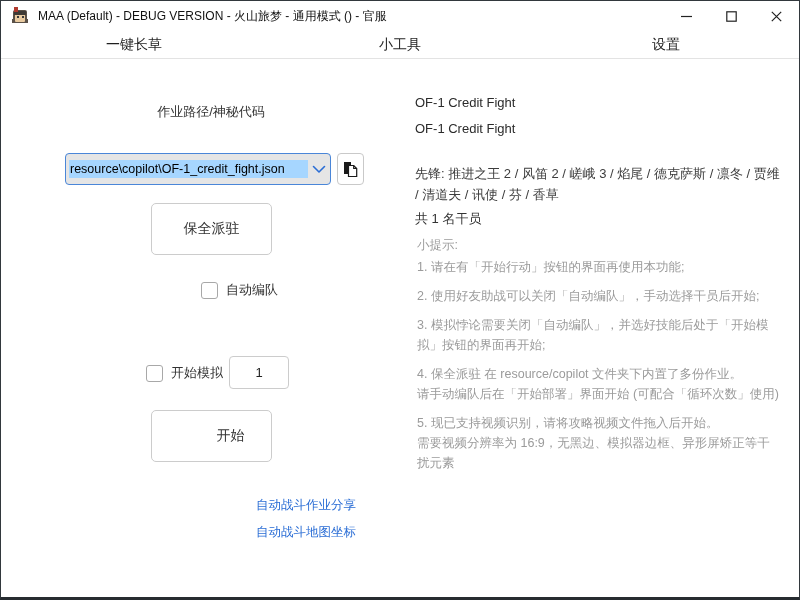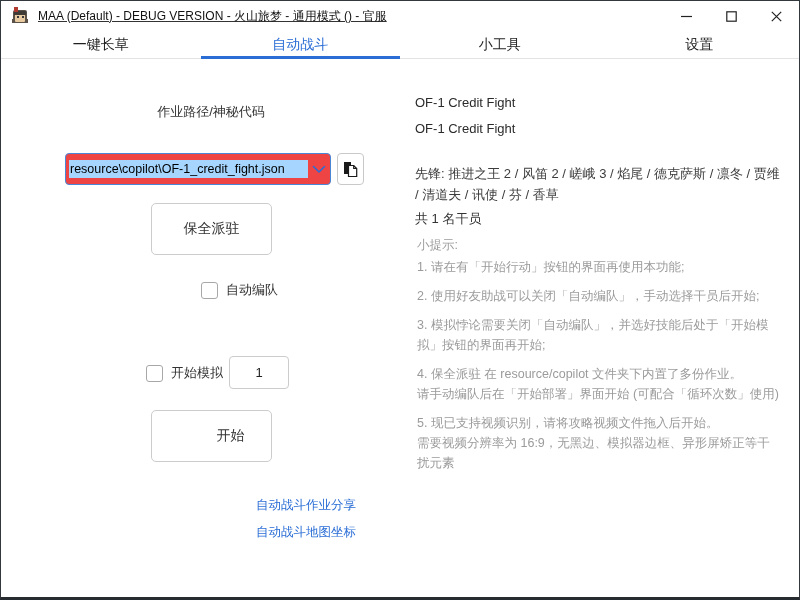--- a/index.html
+++ b/index.html
@@ -4,36 +4,36 @@
 <style>
   html,body{margin:0;padding:0;background:#f0f0f0;}
   *{box-sizing:border-box;}
   .window{
     position:relative;width:800px;height:600px;background:#ffffff;
     border:1px solid #32383d;border-bottom:3px solid #272c30;
     font-family:"Liberation Sans","DejaVu Sans",sans-serif;
     overflow:hidden;color:#333;
   }
   
-  .titlebar{position:absolute;left:0;top:0;width:100%;height:30px;display:flex;align-items:center;text-decoration:underline;}
+  .titlebar{position:absolute;left:0;top:0;width:100%;height:30px;display:flex;align-items:center;}
   .app-icon{width:20px;height:20px;margin-left:9px;flex:0 0 auto;}
   .title-text{margin-left:8px;font-size:12px;color:#111;white-space:nowrap;}
   .win-controls{position:absolute;right:0;top:0;height:30px;display:flex;}
   .win-btn{width:45px;height:30px;display:flex;align-items:center;justify-content:center;cursor:default;}
   
   .tabbar{position:absolute;left:0;top:30px;width:100%;height:28px;display:flex;border-bottom:1px solid #e3e3e3;}
   .tab{flex:1 1 0;display:flex;align-items:center;justify-content:center;font-size:14px;color:#1f1f1f;position:relative;}
   .tab.active{color:var(--accent);}
   .tab.active::after{content:"";position:absolute;left:0;right:0;bottom:-1px;height:3px;background:var(--accent);}
   
   .content{position:absolute;left:0;top:58px;width:100%;height:539px;}
   .centered-label{position:absolute;left:65px;top:44px;width:290px;text-align:center;font-size:13px;color:#333;}
   .combo{
     position:absolute;left:64px;top:94px;width:266px;height:32px;
-    border:1.5px solid #4a86d8;border-radius:4px;background:#ef4444;
+    border:1.5px solid #4a86d8;border-radius:4px;background:#e5e5e5;
     display:flex;align-items:center;padding:0 4px 0 3px;
   }
   .combo-text{font-size:12.5px;color:#000;background:var(--selection);white-space:nowrap;overflow:hidden;flex:1 1 auto;padding:2px 1px;}
   .combo-chevron{flex:0 0 auto;margin-left:4px;}
   .copy-btn{
     position:absolute;left:336px;top:94px;width:27px;height:32px;
     border:1px solid #c9c9c9;border-radius:4px;background:#fff;
     display:flex;align-items:center;justify-content:center;
   }
   .big-btn{
@@ -102,23 +102,20 @@
             <path d="M0.8 0.8 L10.2 10.2 M10.2 0.8 L0.8 10.2" stroke="#222" stroke-width="1.2"></path>
           </svg>
       </div>
     </div>
   </div>
 
   <div class="tabbar">
     <div class="tab">
         <span>一键长草</span>
       </div>
-    <div class="tab active">
-        <span>自动战斗</span>
-      </div>
     <div class="tab">
         <span>小工具</span>
       </div>
     <div class="tab">
         <span>设置</span>
       </div>
   </div>
 
   <div class="content">
 

